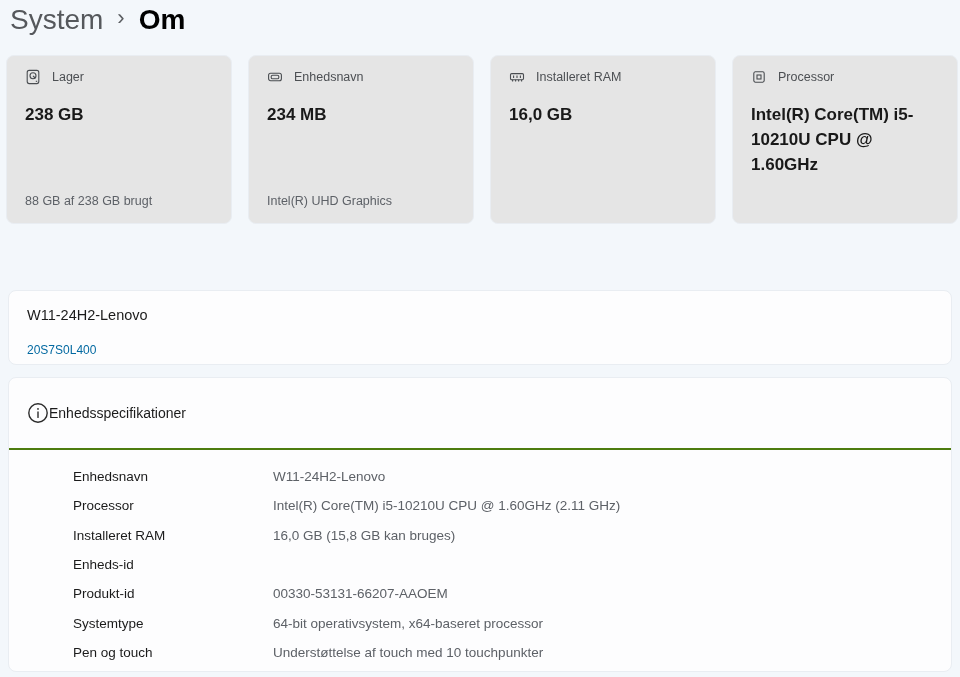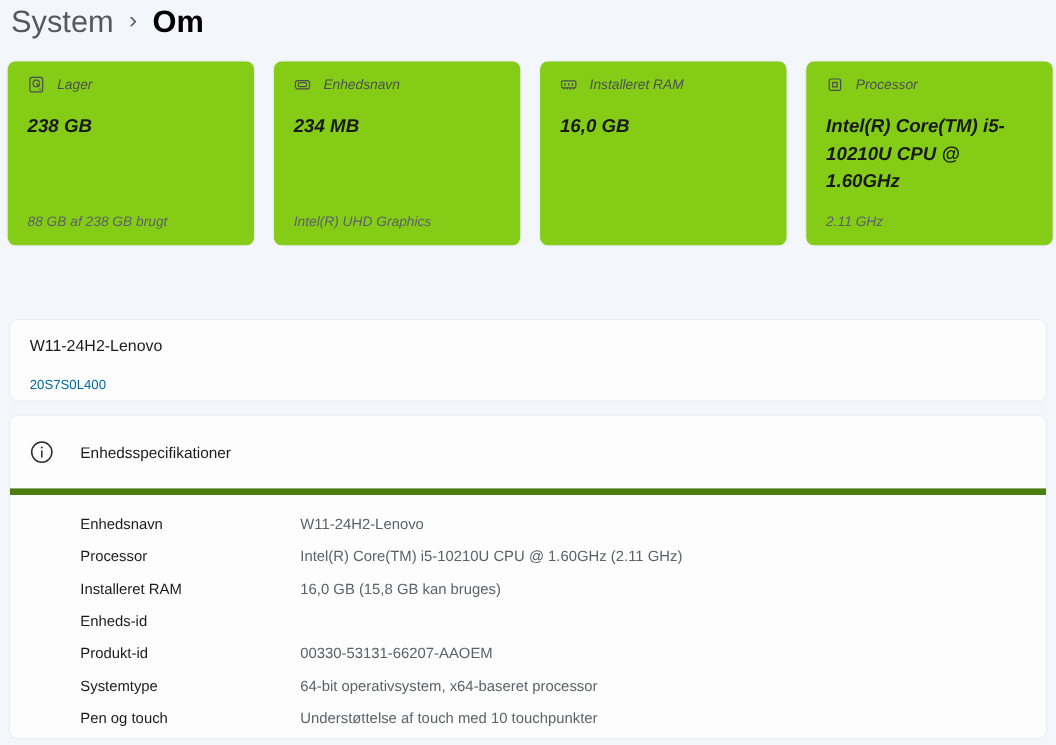--- a/index.html
+++ b/index.html
@@ -27,26 +27,25 @@
   .crumb-title {
     font-size: 28px; font-weight: 700; color: #000000;
   }
   
   .cards-row {
     position: absolute; top: 55px; left: 6px;
     display: flex; gap: 16px;
   }
   .sum-card {
     width: 226px; height: 169px; flex-shrink: 0;
-    background: #84cc16;
+    background: #e5e5e5;
     border: 1px solid #e9edf2;
     border-radius: 8px;
     position: relative;
     padding: 13px 18px;
-    font-style: italic;
   }
   .sum-card-title {
     display: flex; align-items: center; gap: 11px;
     color: #4c4f53; font-size: 12.5px;
   }
   .card-icon { width: 16px; height: 16px; display: inline-flex; }
   .card-icon svg { width: 16px; height: 16px; }
   .sum-card-value {
     margin-top: 17px;
     font-size: 17px; font-weight: 700; color: #191919;
@@ -73,22 +72,22 @@
     position: absolute; top: 377px; left: 8px;
     width: 944px; height: 295px;
     background: #fdfdfe;
     border: 1px solid #e9edf2;
     border-radius: 8px;
     overflow: hidden;
   }
   .specs-header {
     height: 72px;
     display: flex; align-items: center;
-    padding-left: 18px; gap: 24px;
-    border-bottom: 6px solid #4d7c0f;
+    padding-left: 18px; 
+    border-bottom: 2px solid #4d7c0f;
   }
   .info-icon { width: 22px; height: 22px; display: inline-flex; }
   .info-icon svg { width: 22px; height: 22px; }
   .specs-title { font-size: 14px; color: #1b1b1b; }
   .specs-rows { padding: 12px 0 0 64px; }
   .spec-row {
     display: flex; align-items: center;
     height: 29.3px; font-size: 13.5px;
   }
   .spec-label { width: 200px; color: #1b1b1b; flex-shrink: 0; }
@@ -154,21 +153,20 @@
       <div class="sum-card-title">
         <span class="card-icon">
           <svg viewBox="0 0 16 16" fill="none" stroke="#4a4d51" stroke-width="1.1">
             <rect x="2.8" y="2.8" width="10.4" height="10.4" rx="1.6"></rect>
             <rect x="6" y="6" width="4" height="4"></rect>
           </svg>
         </span>
         <span>Processor</span>
       </div>
       <div class="sum-card-value">Intel(R) Core(TM) i5-10210U CPU @ 1.60GHz</div>
-      <div class="sum-card-detail">2.11 GHz</div>
     </div>
 
 </div>
 
 <div class="device-card">
   <div class="device-name">W11-24H2-Lenovo</div>
   <div class="device-model">20S7S0L400</div>
 </div>
 
 <div class="specs-card">

